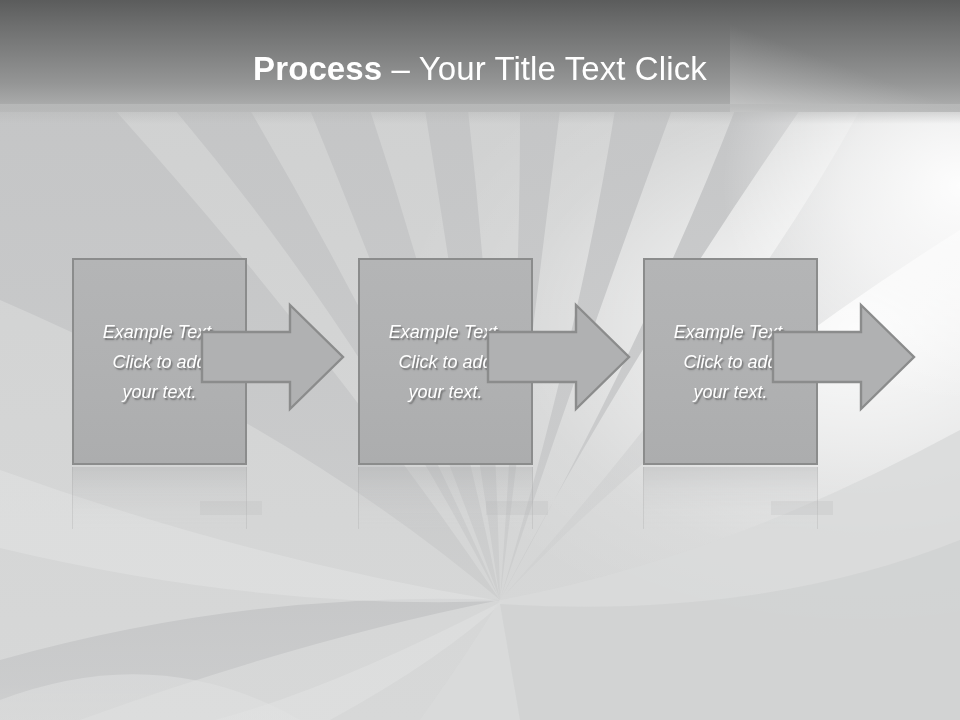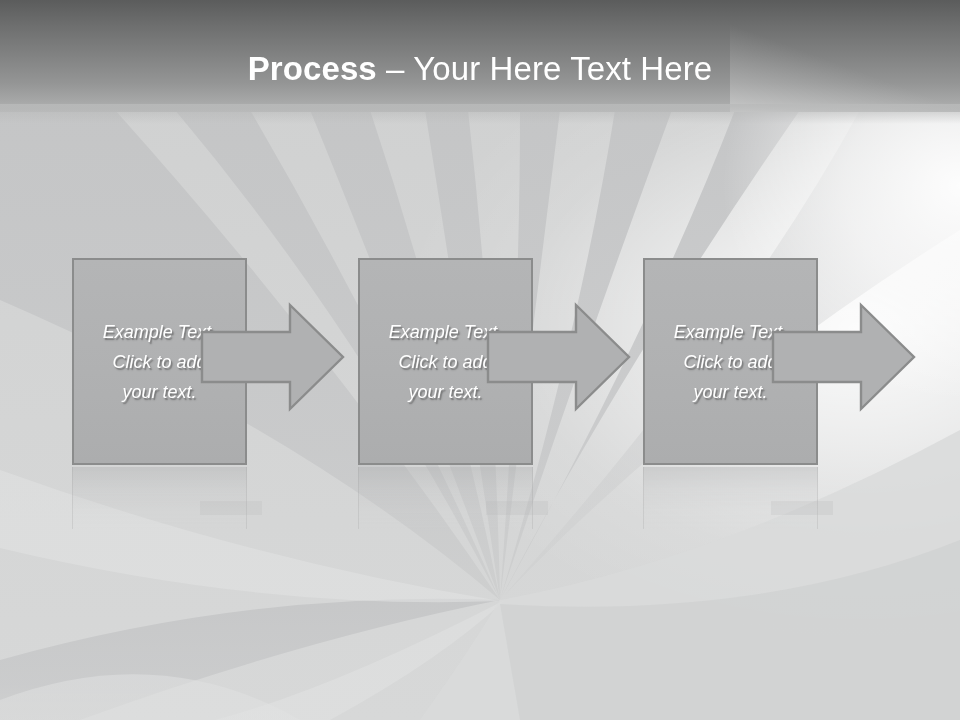--- a/index.html
+++ b/index.html
@@ -197,21 +197,21 @@
   </div>
 
   <div class="right-glow"></div>
 
   <div class="header">
     <div class="header-right-light"></div>
   </div>
   <div class="header-fade"></div>
 
   <div class="title">
-    <span class="strong">Process</span><span class="light"> – </span><span class="light">Your Here Text Here</span>
+    <span class="strong">Process</span><span class="light"> – </span><span class="light">Your Title Text Click</span>
   </div>
 
   <div class="steps">
 
     <div class="step" style="left:72px;">
       <div class="step-reflection"></div>
       <div class="arrow-reflection">
         <svg viewBox="0 0 145 48" preserveAspectRatio="none" aria-hidden="true">
           <path d="M 0 48 L 0 34 L 62 34 L 62 48 Z" fill="#b6b7b8"></path>
         </svg>

